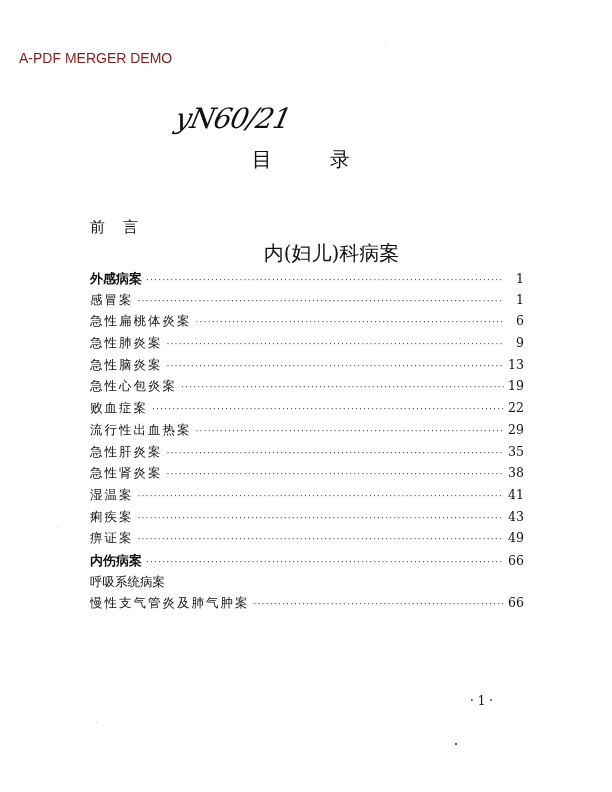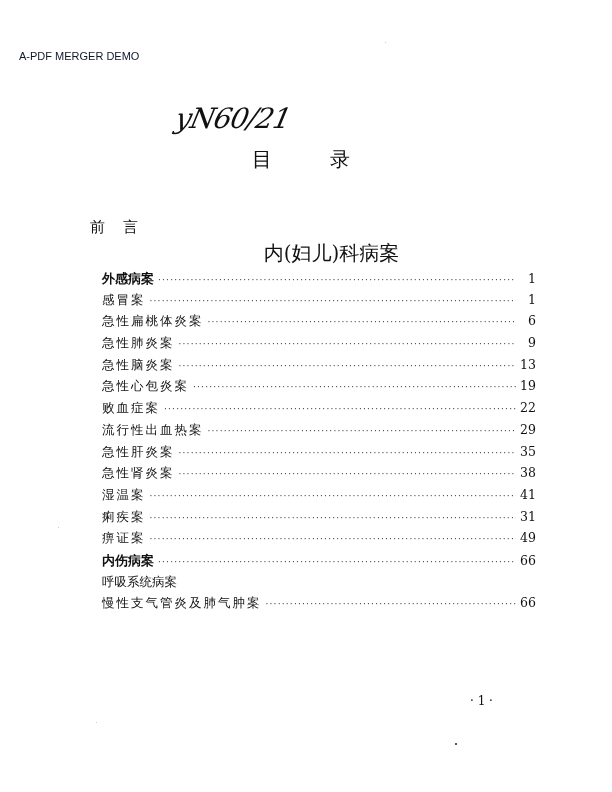--- a/index.html
+++ b/index.html
@@ -1,30 +1,30 @@
 <!DOCTYPE html>
 <html><head>
   <meta charset="utf-8">
   <style>
     html, body { margin: 0; padding: 0; background: #ffffff; }
     body { width: 612px; height: 792px; position: relative; overflow: hidden;
            font-family: "DejaVu Serif", serif; color: #111; }
     .watermark { position: absolute; left: 19px; top: 50px; font-family: "Liberation Sans", sans-serif;
-                 font-size: 11px; color: #0f172a; letter-spacing: 0; }
+                 font-size: 14px; color: #7f1d1d; letter-spacing: 0; }
     .handwriting { position: absolute; left: 176px; top: 102px; font-family: "DejaVu Serif", serif;
                    font-style: italic; font-size: 28px; color: #111; transform: skewX(-12deg);
                    letter-spacing: -1px; }
     .title { position: absolute; left: 252px; top: 146px; font-size: 20px; color: #111; }
     .title span { display: inline-block; }
     .title .gap { width: 58px; }
     .preface { position: absolute; left: 90px; top: 218px; font-size: 15px; }
     .preface .gap { display: inline-block; width: 18px; }
     .section-head { position: absolute; left: 16px; width: 612px; top: 240px; text-align: center;
                     font-size: 20px; padding-left: 19px; box-sizing: border-box; }
-    .toc { position: absolute; left: 102px; top: 270px; width: 434px; }
+    .toc { position: absolute; left: 90px; top: 270px; width: 434px; }
     .row { display: flex; align-items: baseline; height: 21.7px; font-size: 12.5px; }
     .row .label { white-space: nowrap; letter-spacing: 2px; }
     .row.bold .label { font-family: "DejaVu Sans", sans-serif; font-weight: bold; letter-spacing: 0; font-size: 13px; }
     .row.plain .label { font-family: "DejaVu Sans", sans-serif; letter-spacing: 0; font-size: 12.5px; }
     .row .dots { flex: 1; overflow: hidden; white-space: nowrap; margin: 0 4px; color: #333;
                  font-size: 9px; letter-spacing: 1.2px; line-height: 1; }
     .row .dots::before { content: "··································································································································"; }
     .row .page { min-width: 16px; text-align: right; font-family: "DejaVu Serif", serif; font-size: 12.5px; }
     .folio { position: absolute; left: 470px; top: 694px; font-size: 12px; }
     .speck { position: absolute; width: 2px; height: 2px; background: #222; border-radius: 1px; }
@@ -99,21 +99,21 @@
       <span class="page">38</span>
     </div>
   <div class="row">
       <span class="label">湿温案</span>
       <span class="dots"></span>
       <span class="page">41</span>
     </div>
   <div class="row">
       <span class="label">痢疾案</span>
       <span class="dots"></span>
-      <span class="page">31</span>
+      <span class="page">43</span>
     </div>
   <div class="row">
       <span class="label">痹证案</span>
       <span class="dots"></span>
       <span class="page">49</span>
     </div>
   <div class="row bold">
       <span class="label">内伤病案</span>
       <span class="dots"></span>
       <span class="page">66</span>

